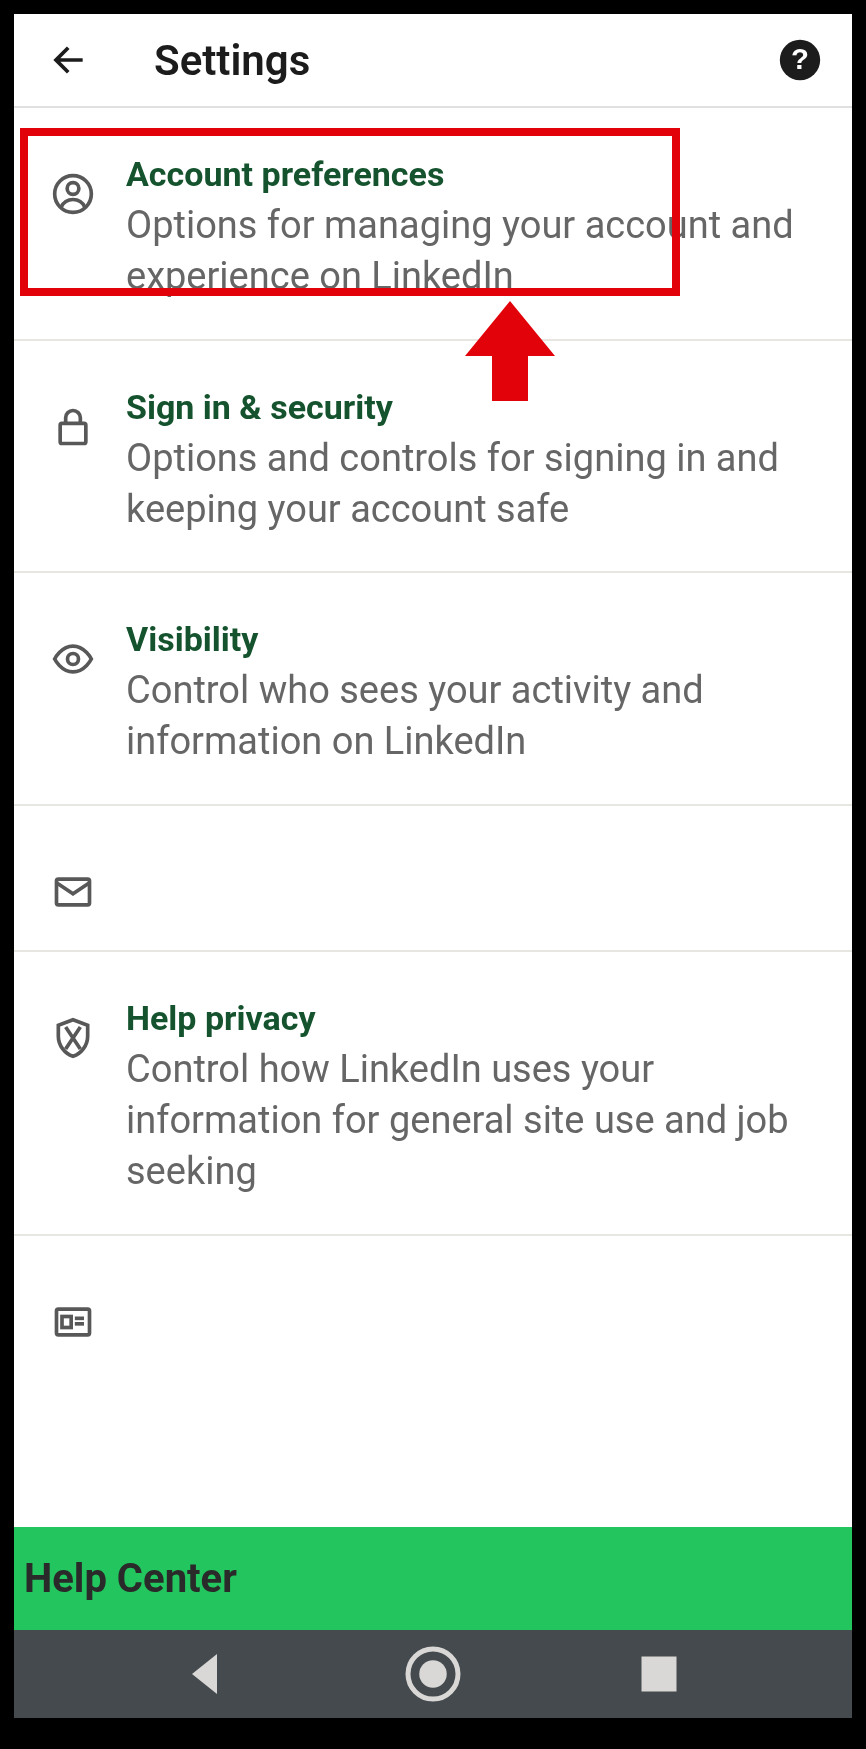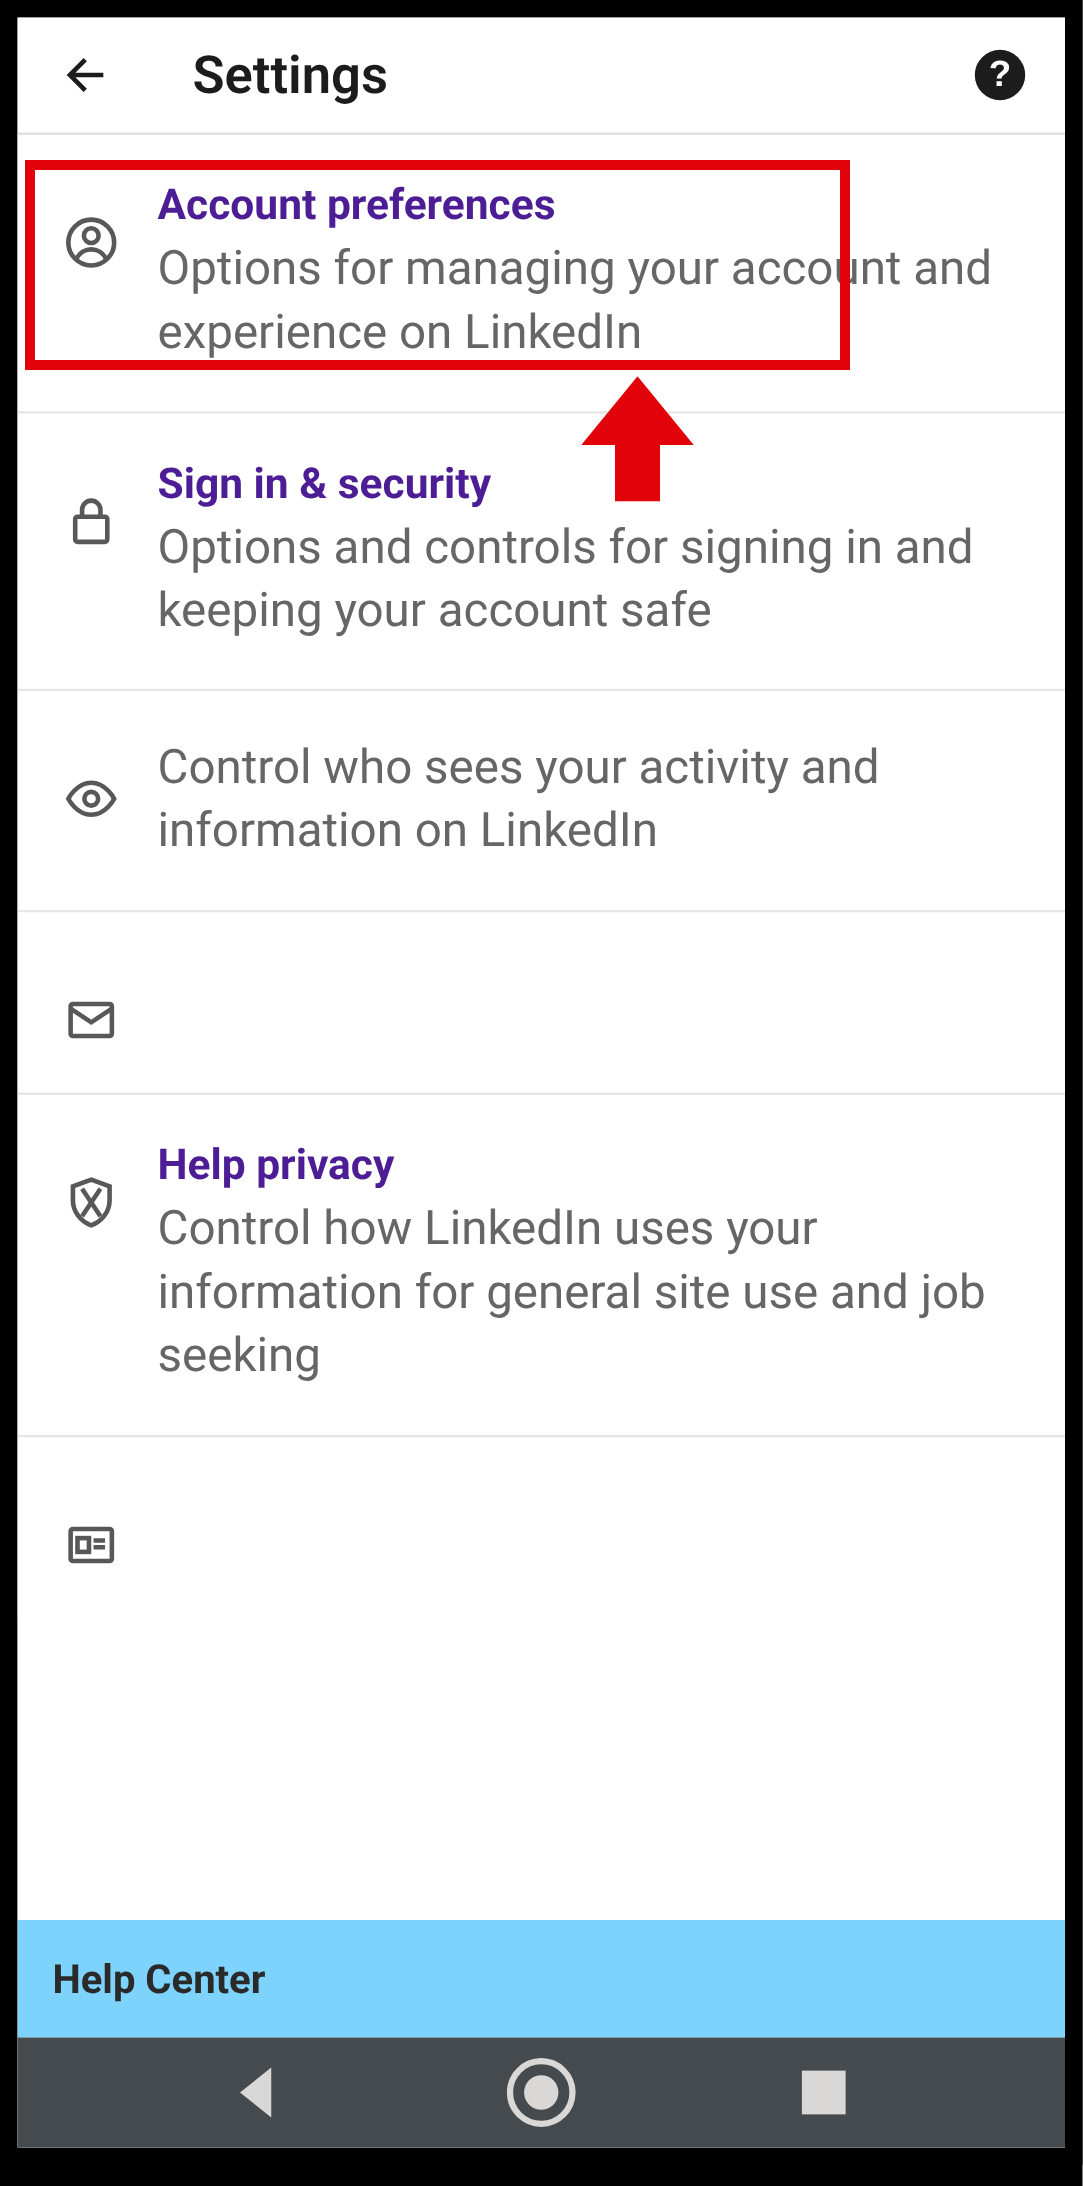--- a/index.html
+++ b/index.html
@@ -76,43 +76,44 @@
     margin-right: 24px;
     margin-top: 28px;
     flex-shrink: 0;
     color: #585858;
   }
   .list-item .icon-wrap svg { width: 44px; height:44px; }
   .list-item .texts { flex: 1; }
   .item-title {
     font-size: 34px;
     font-weight: 700;
-    color: #4c1d95;
+    color: #14532d;
     margin-bottom: 6px;
+    margin-top: 10px;
   }
   .item-desc {
     font-size: 38px;
     color: #666;
     line-height: 1.35;
   }
   .highlight-box {
     position: absolute;
     border: 8px solid #e2020a;
     pointer-events: none;
     z-index: 50;
   }
   .arrow-annot {
     position: absolute;
     z-index: 60;
     pointer-events: none;
   }
   .footer-section {
-    background: #7dd3fc;
-    padding: 28px 28px;
-    font-size: 32px;
+    background: #22c55e;
+    padding: 28px 10px;
+    font-size: 40px;
     font-weight: 700;
     color: #2a2a2a;
   }
   .nav-bar {
     height: 88px;
     background: #444a4d;
     display: flex;
     align-items: center;
     justify-content: space-around;
     padding: 0 80px;
@@ -174,20 +175,21 @@
       </div>
 
       <div class="list-item">
         <div class="icon-wrap">
           <svg viewBox="0 0 24 24" fill="none" stroke="#585858" stroke-width="2">
             <path d="M2 12s3.5-7 10-7 10 7 10 7-3.5 7-10 7S2 12 2 12z"></path>
             <circle cx="12" cy="12" r="3"></circle>
           </svg>
         </div>
         <div class="texts">
+          <div class="item-title">Visibility</div>
           <div class="item-desc">Control who sees your activity and information on LinkedIn</div>
         </div>
       </div>
 
       <div class="list-item">
         <div class="icon-wrap">
           <svg viewBox="0 0 24 24" fill="none" stroke="#585858" stroke-width="2">
             <rect x="3" y="5" width="18" height="14" rx="1"></rect>
             <path d="M3 7l9 6 9-6"></path>
           </svg>

